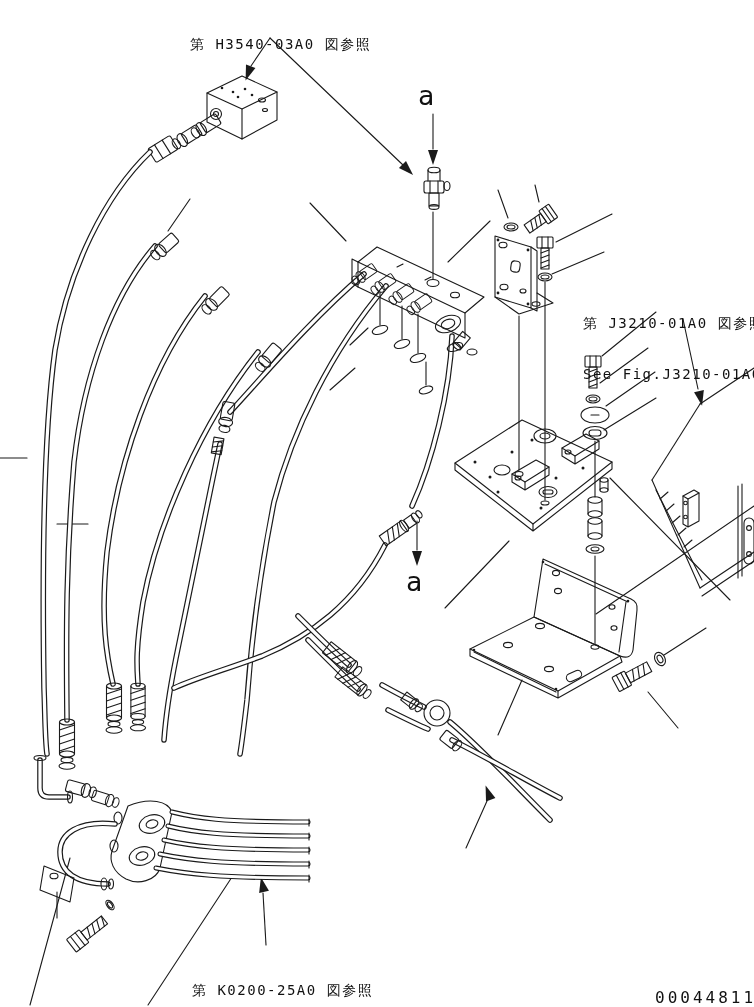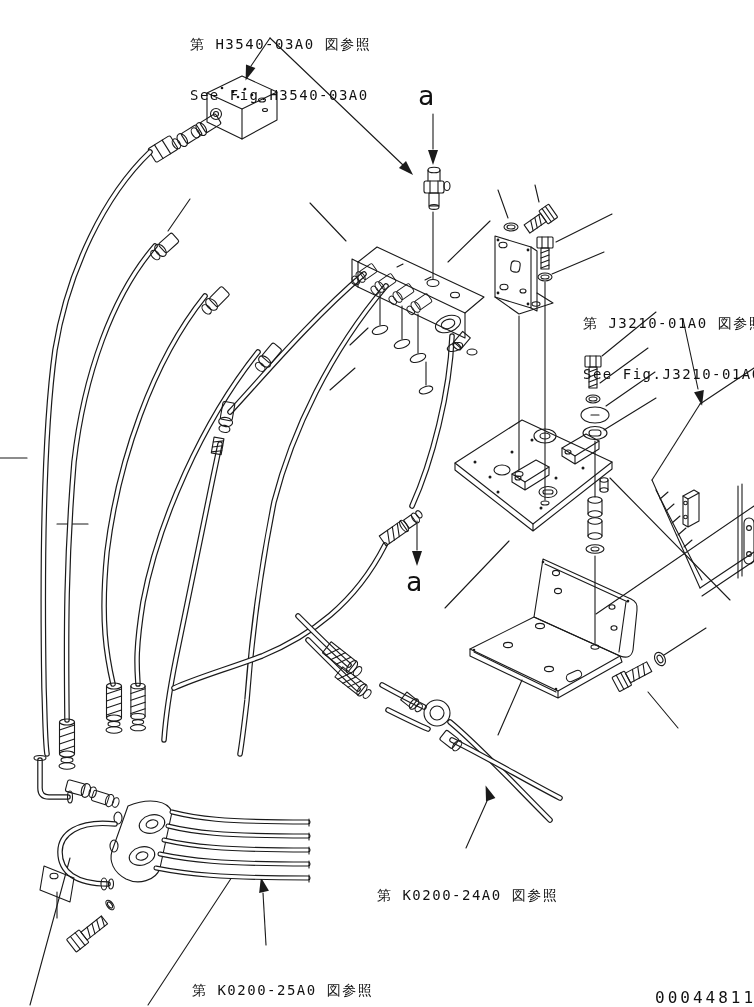--- a/index.html
+++ b/index.html
@@ -454,30 +454,28 @@
   </g>
   <g transform="translate(110,905) rotate(-38)">
           <ellipse rx="3" ry="5.5"></ellipse>
           <ellipse rx="1.8" ry="3.5"></ellipse>
         </g>
 </g>
 </svg>
 
 <div class="ref" style="left:190px;top:2px">
   <div>第 H3540-03A0 図参照</div>
-  <div>See Fig.H3540-03A0</div>
 </div>
 
 <div class="ref" style="left:583px;top:281px">
   <div>第 J3210-01A0 図参照</div>
   <div>See Fig.J3210-01A0</div>
 </div>
 
 <div class="ref" style="left:377px;top:853px">
-  <div>第 K0200-24A0 図参照</div>
 </div>
 
 <div class="ref" style="left:192px;top:948px">
   <div>第 K0200-25A0 図参照</div>
   
 </div>
 
 <div class="viewlabel" style="left:418px;top:82px">a</div>
 
 <div class="viewlabel" style="left:406px;top:568px">a</div>

